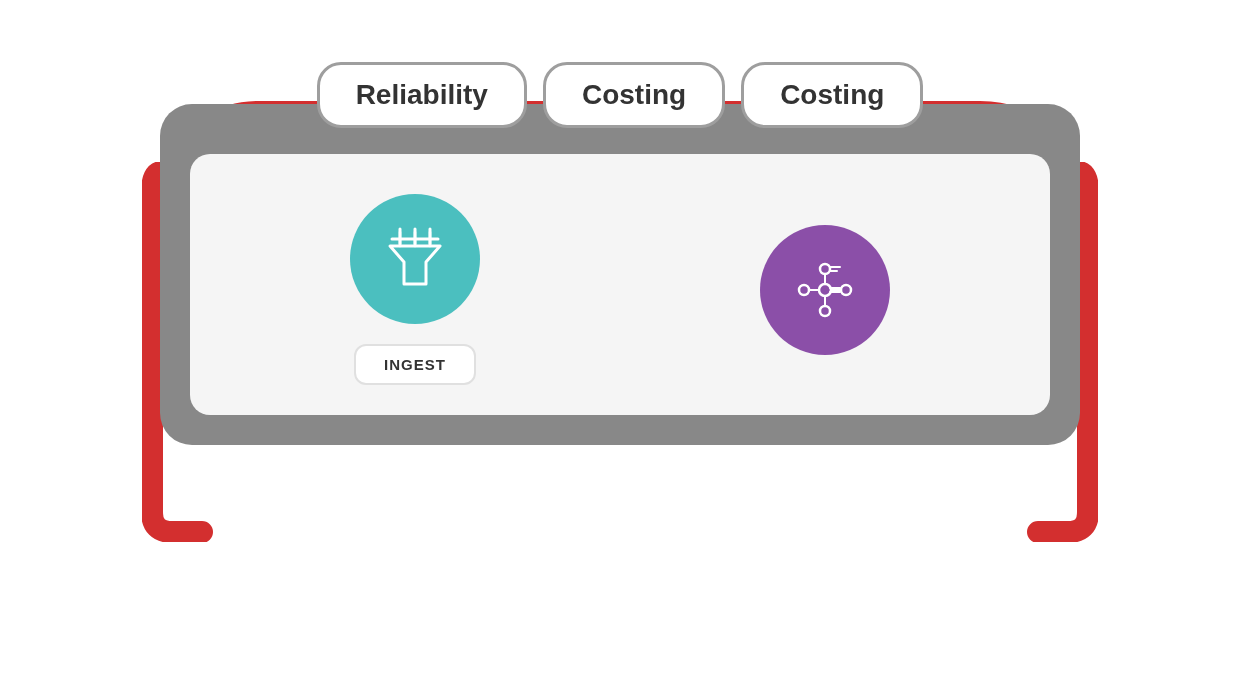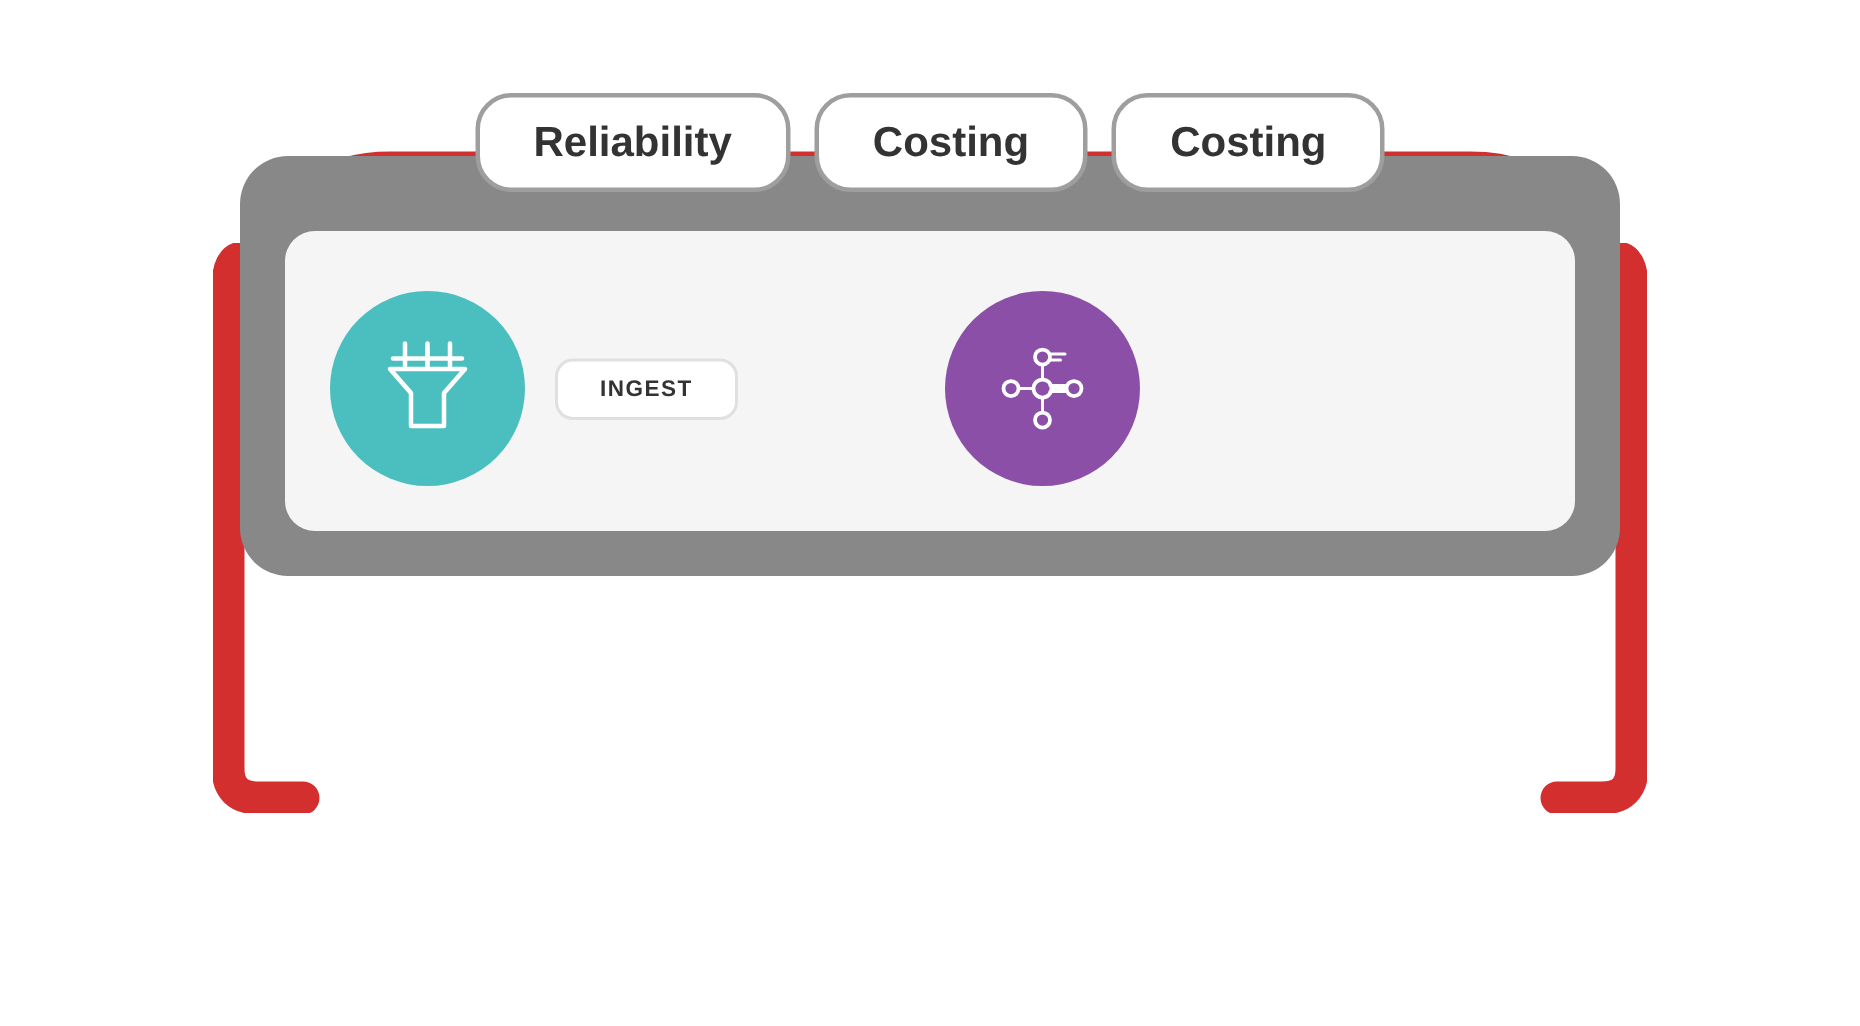--- a/index.html
+++ b/index.html
@@ -59,21 +59,21 @@
       border-radius: 20px;
       padding: 40px 30px 30px 30px;
       display: flex;
       gap: 20px;
       align-items: center;
       justify-content: space-around;
     }
 
     .card-item {
       display: flex;
-      flex-direction: row;
+      flex-direction: column;
       align-items: center;
       gap: 20px;
       flex: 1;
     }
 
     .icon-circle {
       width: 130px;
       height: 130px;
       border-radius: 50%;
       display: flex;

